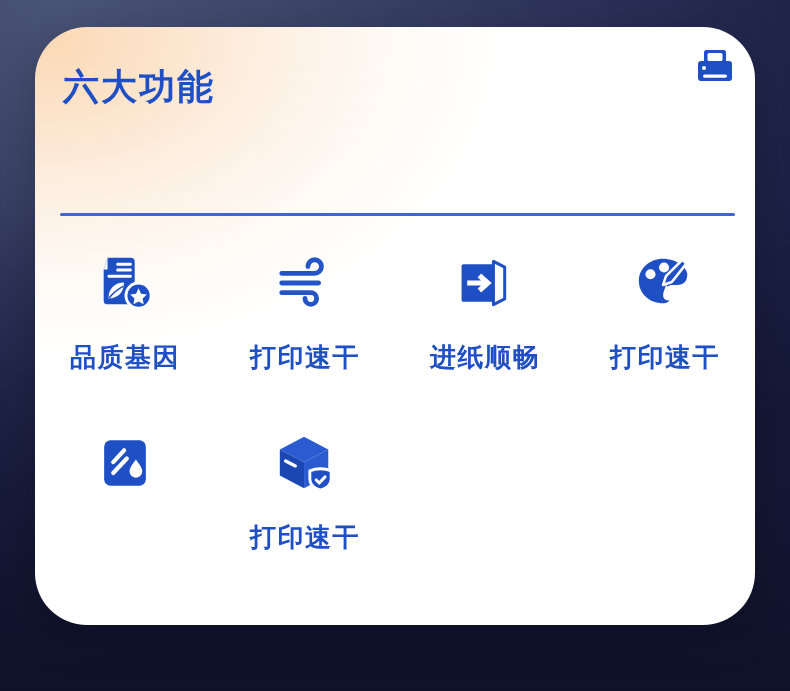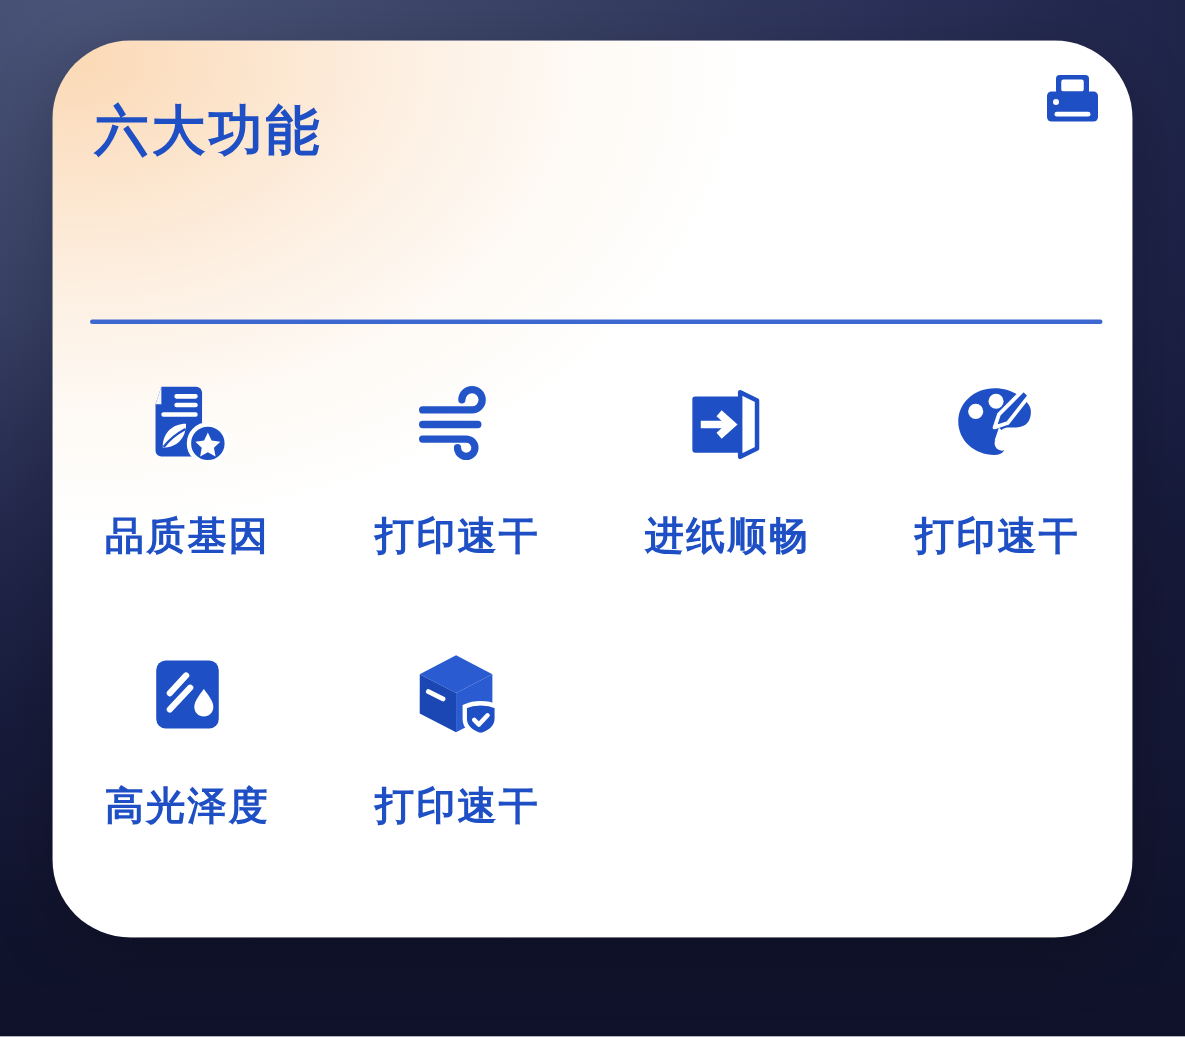--- a/index.html
+++ b/index.html
@@ -206,21 +206,20 @@
           <div class="feature-icon">
             <svg viewBox="0 0 64 64" width="58" height="58" aria-hidden="true">
               <rect x="9" y="7" width="46" height="50" rx="7" fill="#1e4fc4"></rect>
               <g stroke="#ffffff" stroke-width="4.6" stroke-linecap="round">
                 <path d="M19 31L31 18"></path>
                 <path d="M19 43L34 27"></path>
               </g>
               <path d="M44 28c4.5 6 7 9.5 7 13.2 0 4-3.1 7-7 7s-7-3-7-7c0-3.7 2.5-7.2 7-13.2z" fill="#ffffff"></path>
             </svg>
           </div>
-          <div class="feature-label">高光泽度</div>
         </div>
 
         <div class="feature">
           <div class="feature-icon">
             <svg viewBox="0 0 64 64" width="62" height="62" aria-hidden="true">
               <path d="M31 5L56 18 31 31 6 18z" fill="#2a5bd0"></path>
               <path d="M6 18v27l25 13V31z" fill="#1b47b4"></path>
               <path d="M56 18v27L31 58V31z" fill="#2a5bd0"></path>
               <path d="M12 30l10 5" stroke="#ffffff" stroke-width="3.4" stroke-linecap="round"></path>
               <path d="M48 38c6 0 11 2.2 11 2.2v8.5c0 6-5.5 9.6-11 11.3-5.5-1.7-11-5.3-11-11.3v-8.5S42 38 48 38z" fill="#1e4fc4" stroke="#ffffff" stroke-width="3"></path>

